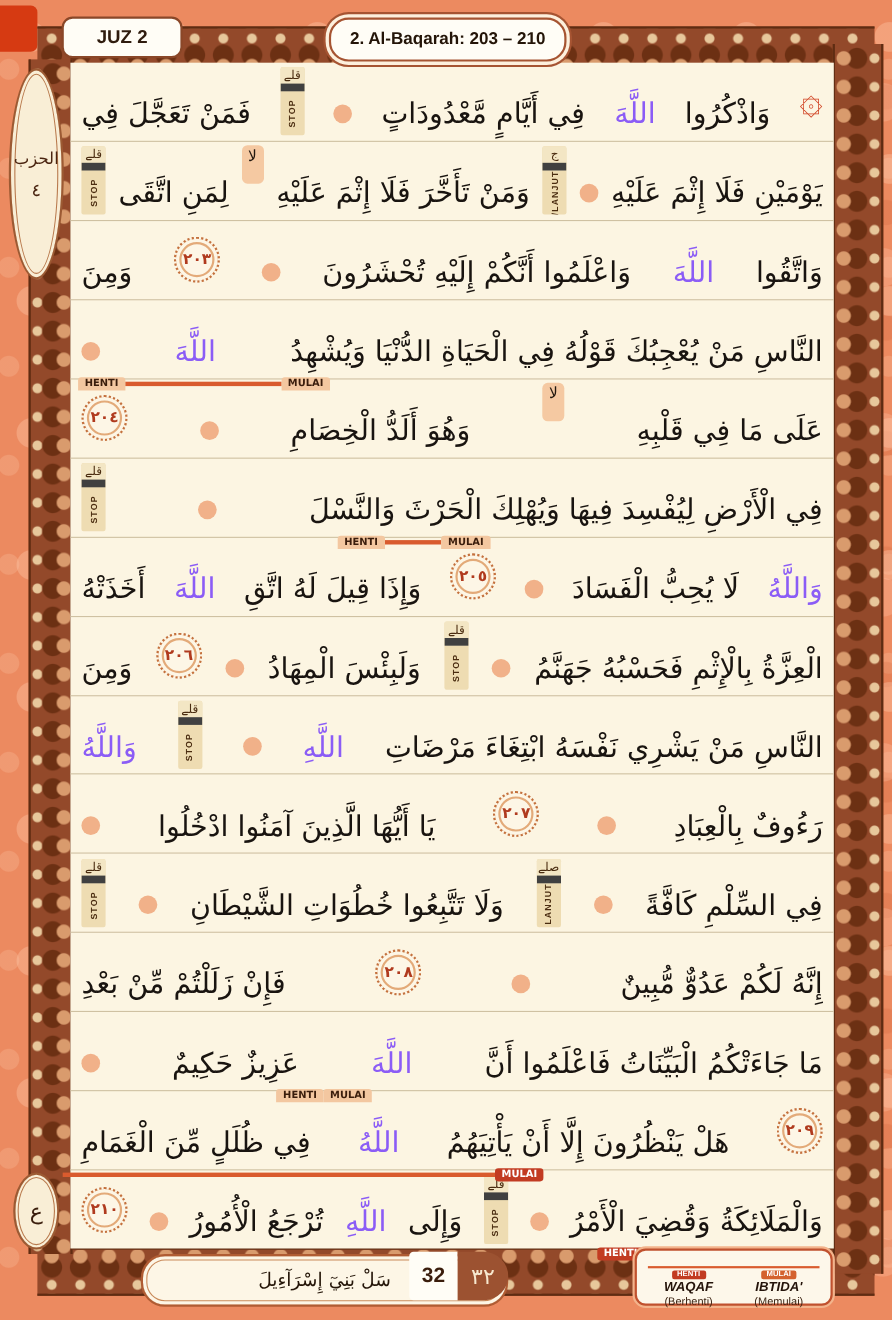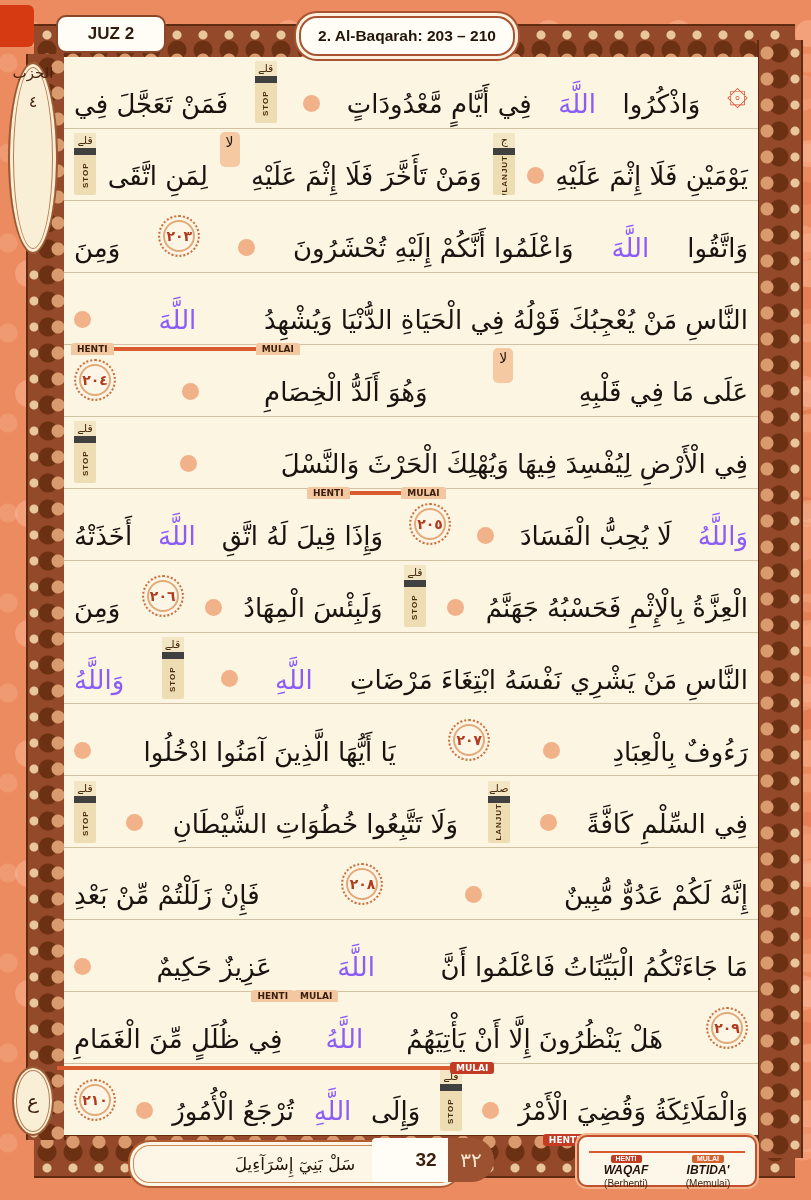--- a/index.html
+++ b/index.html
@@ -69,35 +69,35 @@
   .rlbl{flex:1;writing-mode:vertical-rl;transform:rotate(180deg);display:flex;align-items:center;justify-content:center;
     font-family:"Liberation Sans",sans-serif;font-size:8px;font-weight:bold;letter-spacing:1px;color:#4a2c10;}
   
   .um{position:absolute;bottom:-11px;display:flex;align-items:center;z-index:7;}
   .um-chip{background:#f3c7a0;border-radius:3px 3px 0 0;padding:1px 6px;font-size:9px;font-weight:bold;color:#3a1d0c;}
   .um-chip.hot{background:#c23b22;color:#fff;border-radius:3px;}
   .um-bar{flex:1;height:4px;background:#d95b2e;}
   
   .hizb{position:absolute;left:8px;top:62px;width:46px;height:188px;background:#f9eed6;
     border:2px solid #9c5a33;border-radius:50%;box-shadow:inset 0 0 0 3px #f9eed6,inset 0 0 0 4px #b97a4e;
-    display:flex;flex-direction:column;align-items:center;gap:10px;z-index:5;
+    display:flex;flex-direction:column;align-items:center;justify-content:center;gap:10px;z-index:5;
     font-family:"DejaVu Sans",sans-serif;color:#4a2410;}
   .hizb .t1{font-size:15px;} .hizb .t2{font-size:16px;}
   .ruku{position:absolute;left:12px;top:1066px;width:38px;height:66px;background:#f9eed6;
     border:2px solid #9c5a33;border-radius:50%;box-shadow:inset 0 0 0 2px #f9eed6,inset 0 0 0 3px #b97a4e;
     display:flex;align-items:center;justify-content:center;font-family:"DejaVu Sans",sans-serif;
     font-size:20px;color:#3a1d0c;z-index:5;}
   
   .catchword{position:absolute;left:128px;top:1140px;width:330px;height:44px;background:#fdf6e6;
     border:2px solid #b05c33;border-radius:22px;box-shadow:inset 0 0 0 3px #fdf6e6,inset 0 0 0 4px #c98a5a;
     display:flex;align-items:center;justify-content:center;font-family:"DejaVu Sans",sans-serif;
     font-size:17px;color:#241508;z-index:6;}
   .pagenum{position:absolute;left:372px;top:1138px;display:flex;z-index:6;height:44px;}
   .pn-latin{width:44px;background:#fffdf6;border-radius:4px 0 0 4px;display:flex;align-items:center;justify-content:center;
-    font-weight:bold;font-size:19px;color:#3a1d0c;padding-left:32px;}
+    font-weight:bold;font-size:19px;color:#3a1d0c;}
   .pn-arabic{width:46px;background:#9c5231;border-radius:0 22px 22px 0;display:flex;align-items:center;justify-content:center;
     font-family:"DejaVu Sans",sans-serif;font-size:20px;color:#f7e8cf;}
   .legend{position:absolute;left:577px;top:1135px;width:180px;height:52px;background:#fdf7ea;
     border:2px solid #c0512e;border-radius:10px;box-shadow:0 0 0 2px #f3b48c;display:flex;z-index:6;padding:18px 6px;box-sizing:border-box;}
   .leg-col{flex:1;display:flex;flex-direction:column;align-items:center;line-height:1.15;}
   .leg-chip{font-size:7px;font-weight:bold;color:#fff;background:#c23b22;border-radius:2px;padding:0 5px;margin-bottom:1px;}
   .leg-chip.or{background:#d4622f;}
   .leg-name{font-size:12px;font-weight:bold;font-style:italic;color:#24130a;}
   .leg-sub{font-size:10px;color:#3c2414;}
   .leg-rule{position:absolute;left:10px;right:10px;top:14px;height:2px;background:#d95b2e;}

